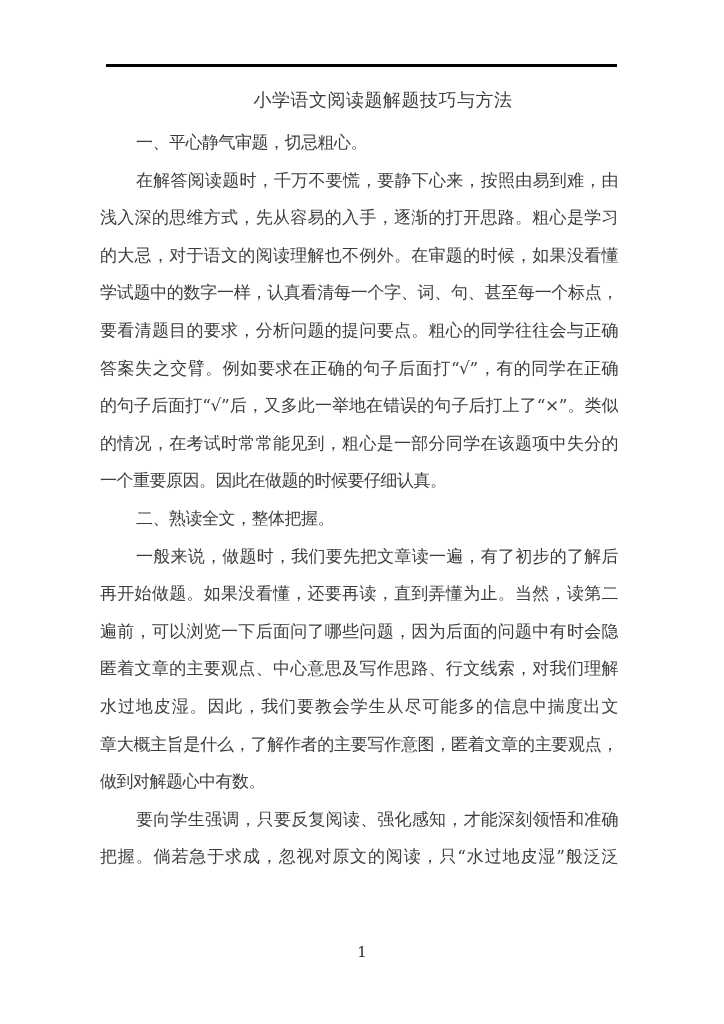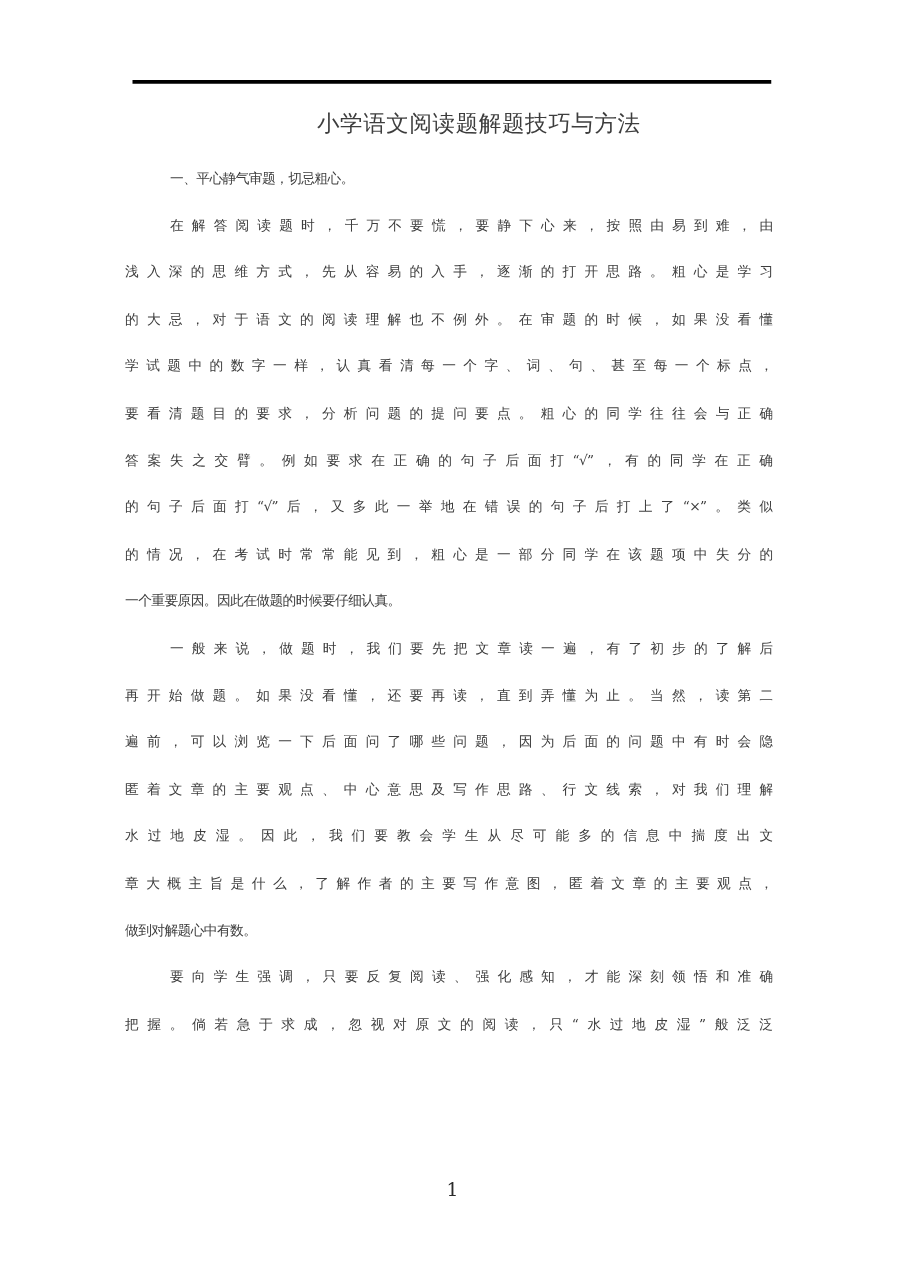--- a/index.html
+++ b/index.html
@@ -34,21 +34,21 @@
     font-size: 18px;
     height: 38px;
     line-height: 38px;
     text-align: center;
     padding-left: 48px;
     margin-bottom: 5px;
     letter-spacing: 0.5px;
     white-space: nowrap;
   }
   .line {
-    font-size: 11px;
+    font-size: 17px;
     height: 37.6px;
     line-height: 37.6px;
     letter-spacing: -0.5px;
     overflow: hidden;
     word-break: break-all;
   }
   .line.indent {
     text-indent: 36px;
   }
   .line.justify {
@@ -78,20 +78,21 @@
         <div class="line indent">一、平心静气审题，切忌粗心。</div>
         <div class="line indent justify">在解答阅读题时，千万不要慌，要静下心来，按照由易到难，由</div>
         <div class="line justify">浅入深的思维方式，先从容易的入手，逐渐的打开思路。粗心是学习</div>
         <div class="line justify">的大忌，对于语文的阅读理解也不例外。在审题的时候，如果没看懂</div>
         <div class="line justify">学试题中的数字一样，认真看清每一个字、词、句、甚至每一个标点，</div>
         <div class="line justify">要看清题目的要求，分析问题的提问要点。粗心的同学往往会与正确</div>
         <div class="line justify">答案失之交臂。例如要求在正确的句子后面打“√”，有的同学在正确</div>
         <div class="line justify">的句子后面打“√”后，又多此一举地在错误的句子后打上了“×”。类似</div>
         <div class="line justify">的情况，在考试时常常能见到，粗心是一部分同学在该题项中失分的</div>
         <div class="line">一个重要原因。因此在做题的时候要仔细认真。</div>
+        <div class="line indent">二、熟读全文，整体把握。</div>
         <div class="line indent justify">一般来说，做题时，我们要先把文章读一遍，有了初步的了解后</div>
         <div class="line justify">再开始做题。如果没看懂，还要再读，直到弄懂为止。当然，读第二</div>
         <div class="line justify">遍前，可以浏览一下后面问了哪些问题，因为后面的问题中有时会隐</div>
         <div class="line justify">匿着文章的主要观点、中心意思及写作思路、行文线索，对我们理解</div>
         <div class="line justify">水过地皮湿。因此，我们要教会学生从尽可能多的信息中揣度出文</div>
         <div class="line justify">章大概主旨是什么，了解作者的主要写作意图，匿着文章的主要观点，</div>
         <div class="line">做到对解题心中有数。</div>
         <div class="line indent justify">要向学生强调，只要反复阅读、强化感知，才能深刻领悟和准确</div>
         <div class="line justify">把握。倘若急于求成，忽视对原文的阅读，只“水过地皮湿”般泛泛</div>
       </div>

